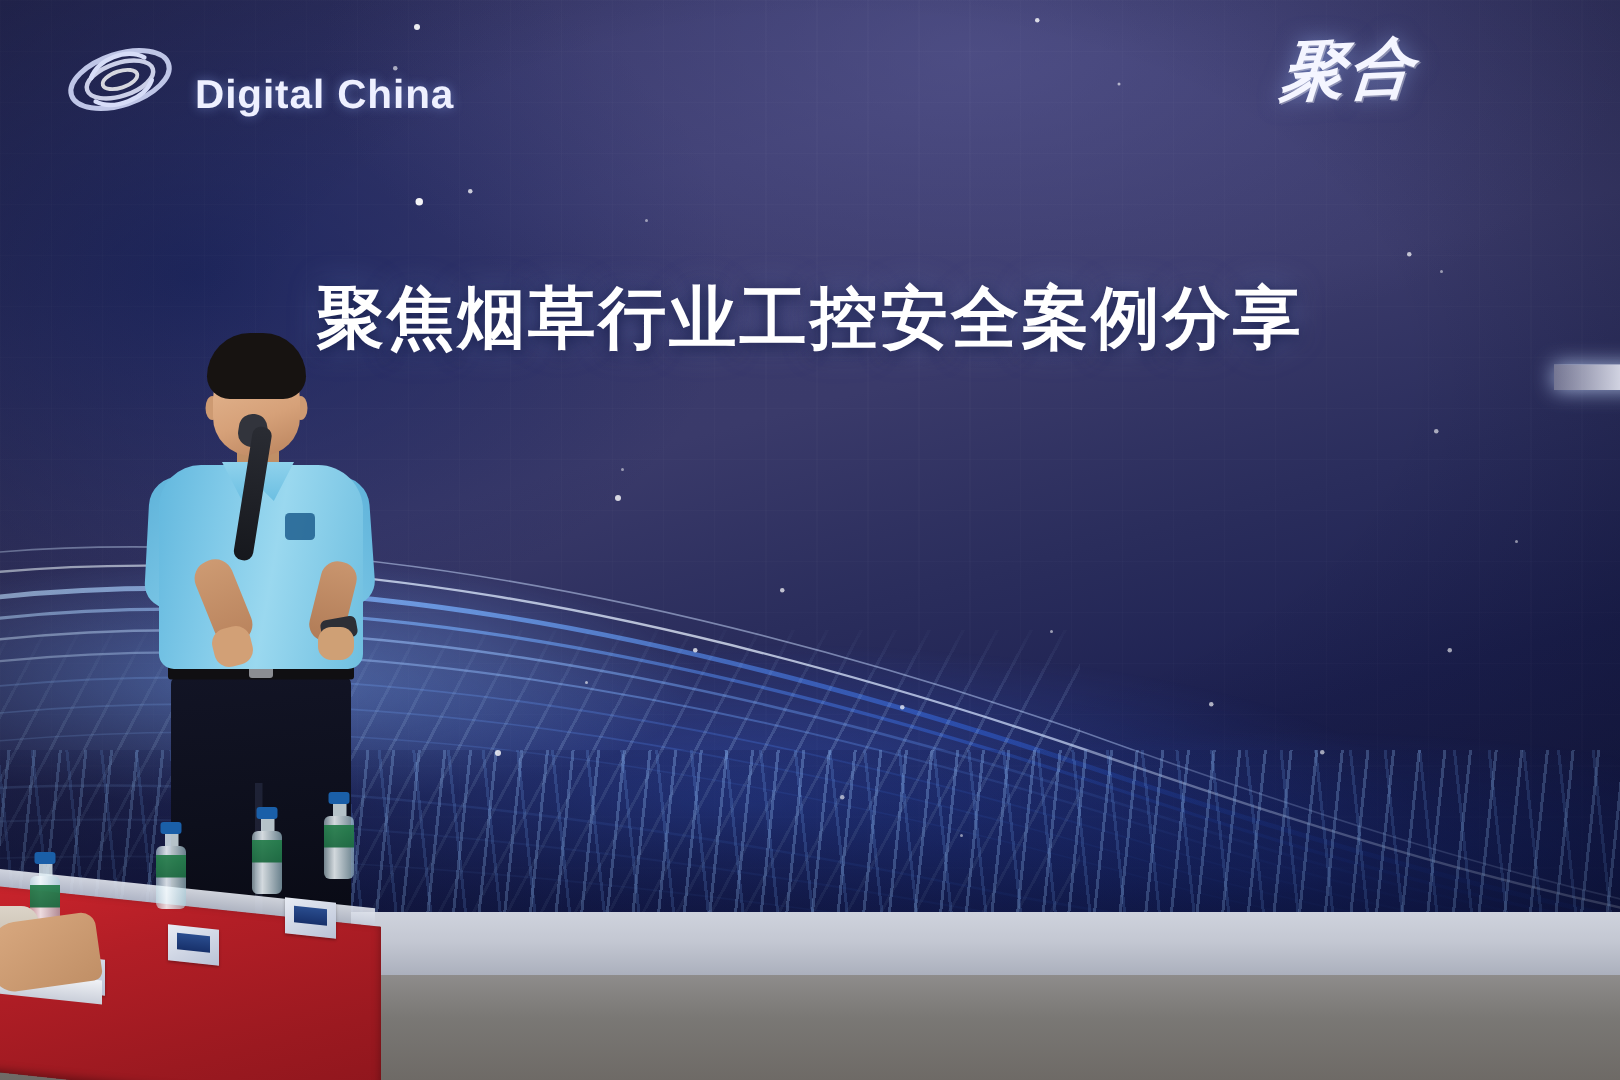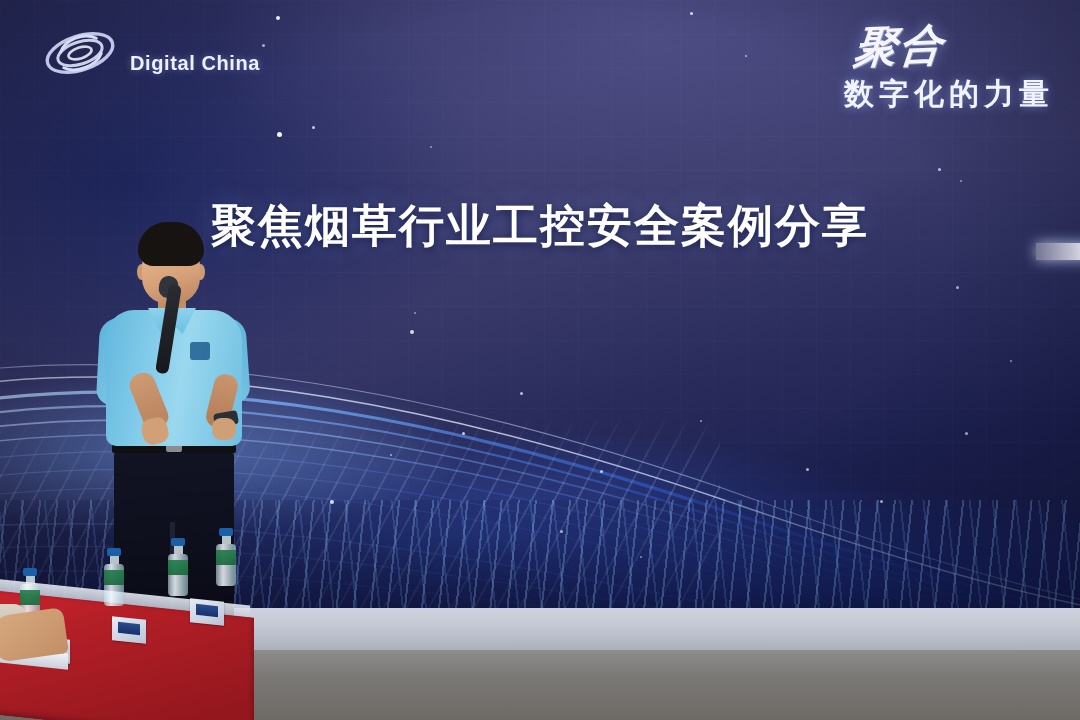--- a/index.html
+++ b/index.html
@@ -78,41 +78,41 @@
 
   
   .logo-left{position:absolute;left:42px;top:20px;display:flex;align-items:center;gap:12px;}
   .swirl{width:76px;height:66px;flex:0 0 auto;opacity:.96;}
   .logo-left-text{display:flex;flex-direction:column;line-height:1;}
   .logo-cn{
     font-size:31px;font-weight:700;color:#f2f3ff;letter-spacing:3px;
     text-shadow:0 0 9px rgba(150,180,255,.55);
   }
   .logo-en{
-    font-size:20px;font-weight:700;color:#eef0ff;letter-spacing:.6px;margin-top:20px;
+    font-size:27px;font-weight:700;color:#eef0ff;letter-spacing:.6px;margin-top:20px;
     text-shadow:0 0 7px rgba(150,180,255,.45);
   }
 
   .logo-right{position:absolute;right:26px;top:18px;text-align:right;}
   .logo-brush{
     font-size:43px;font-weight:700;color:#f4f5ff;letter-spacing:2px;
     font-family:"DejaVu Serif","Liberation Serif",serif;
     font-style:italic;
     transform:skewX(-7deg) rotate(-2.5deg);
     text-shadow:1px 1px 0 rgba(255,255,255,.35), 0 0 14px rgba(160,190,255,.5);
     margin-right:110px;
   }
   .logo-sub{
     font-size:30px;font-weight:700;color:#f1f3ff;letter-spacing:5px;margin-top:-2px;
     text-shadow:0 0 10px rgba(150,185,255,.55);
   }
 
   
   .slide-title{
-    position:absolute;left:0;right:0;top:196px;text-align:center;
+    position:absolute;left:0;right:0;top:182px;text-align:center;
     font-size:45px;font-weight:700;color:#ffffff;letter-spacing:2px;
     text-shadow:0 2px 10px rgba(12,18,60,.85), 0 0 22px rgba(150,180,255,.35);
   }
   .slide-date{
     position:absolute;left:0;right:0;top:350px;text-align:center;
     font-size:27px;font-weight:700;color:#f7f8ff;letter-spacing:1px;
     text-shadow:0 2px 8px rgba(12,18,60,.8);
   }
   .slide-company{
     position:absolute;left:0;right:0;top:455px;text-align:center;
@@ -375,21 +375,20 @@
           </g>
         </svg>
       </span>
       <span class="logo-left-text">
         <span class="logo-en">Digital China</span>
       </span>
     </div>
 
     <div class="logo-right">
       <div class="logo-brush">聚合</div>
-      <div class="logo-sub">数字化的力量</div>
     </div>
 
     <div class="slide-title">聚焦烟草行业工控安全案例分享</div>
     <div class="edge-light"></div>
   </div>
 
   <div class="floor-edge"></div>
   <div class="floor"></div>
 
   <div class="speaker">

